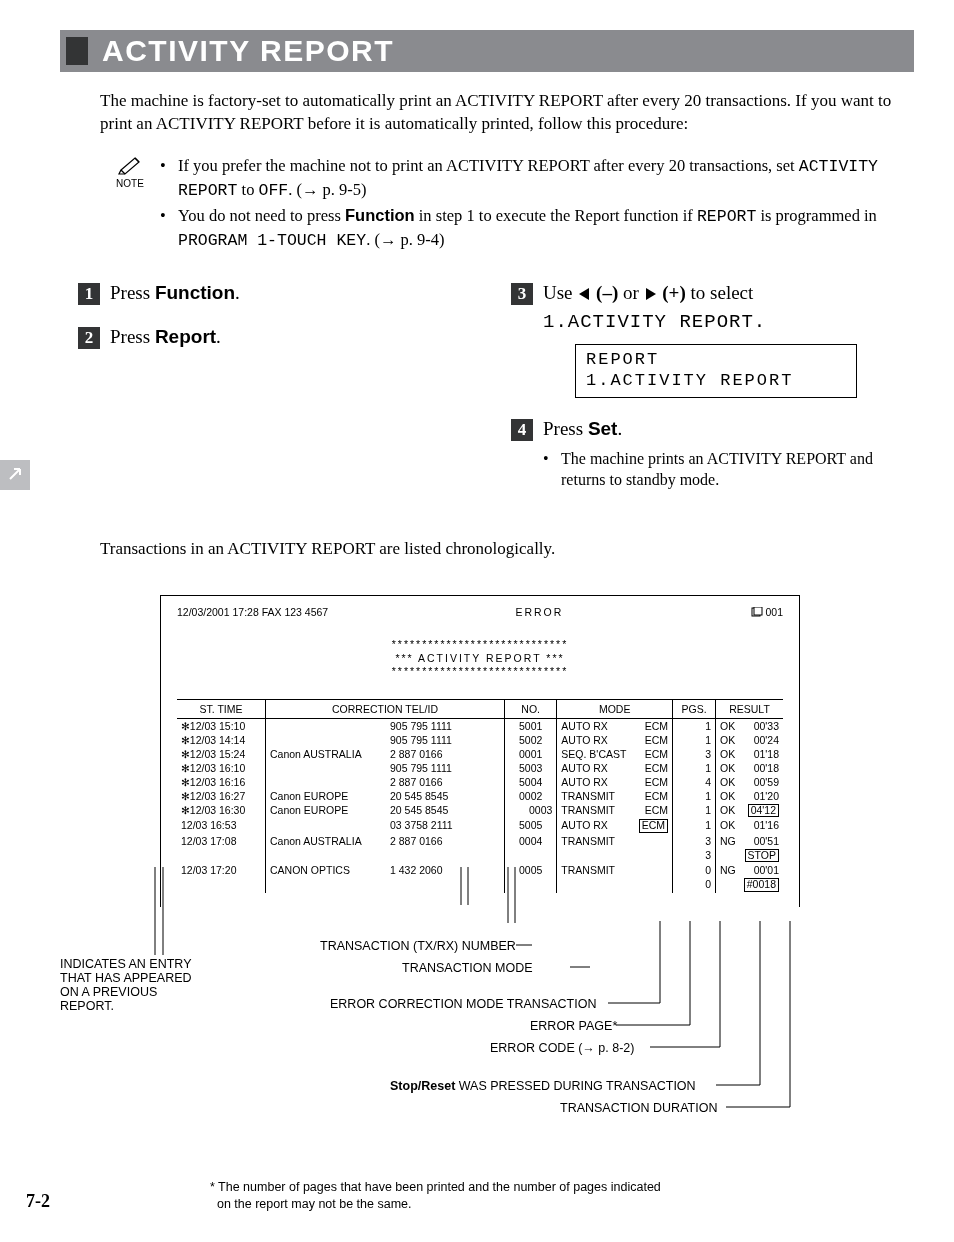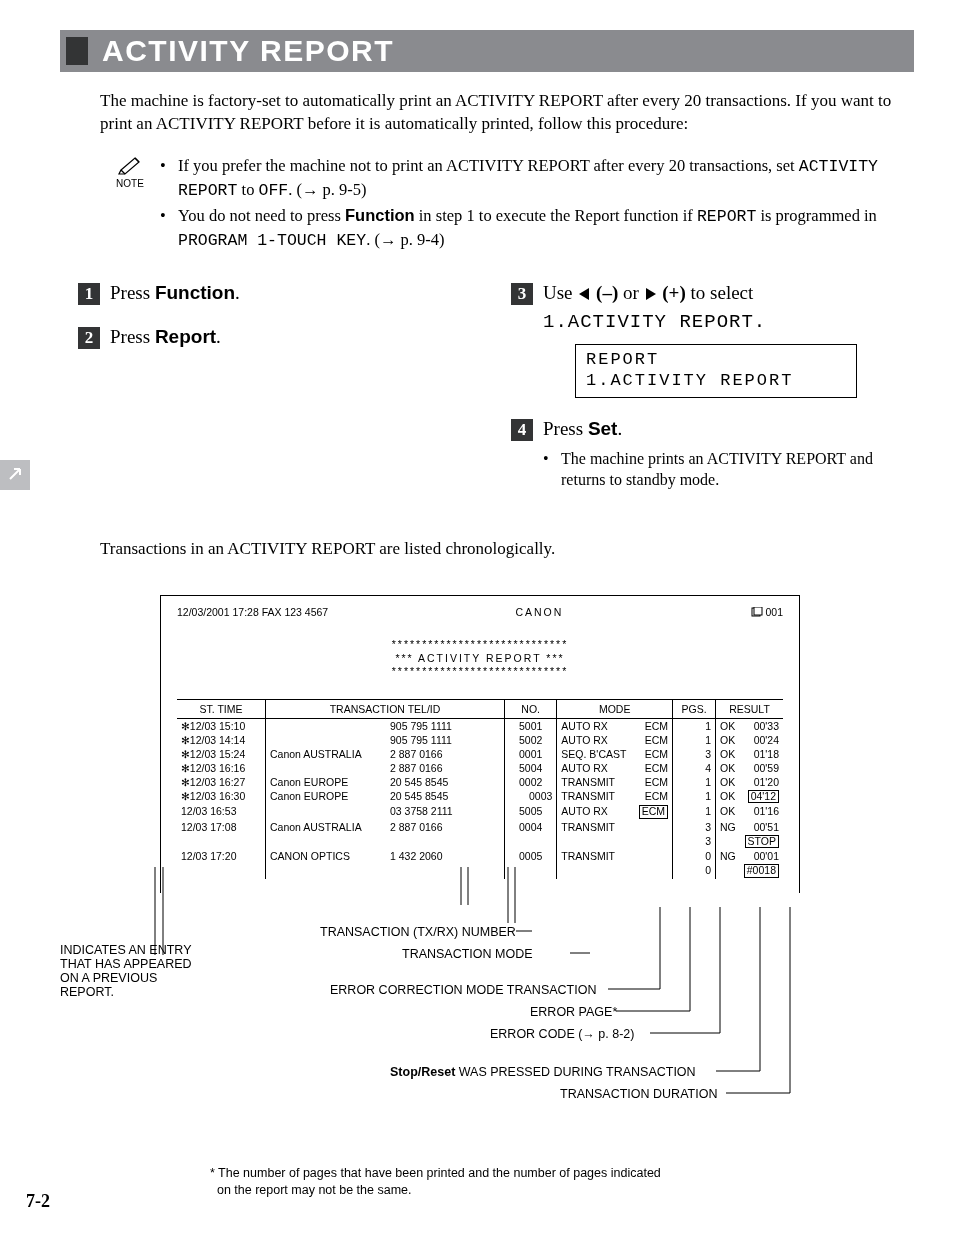--- a/index.html
+++ b/index.html
@@ -320,39 +320,39 @@
     <line x1="448" y1="272" x2="448" y2="328" stroke="#000"></line>
     <line x1="455" y1="272" x2="455" y2="328" stroke="#000"></line>
 
     <line x1="95" y1="272" x2="95" y2="360" stroke="#000"></line>
     <line x1="103" y1="272" x2="103" y2="360" stroke="#000"></line>
   </svg>
 
   <div class="report-box">
     <div class="report-header-row">
       <span>12/03/2001  17:28  FAX 123 4567</span>
-      <span style="letter-spacing:2px;">CANON</span>
+      <span style="letter-spacing:2px;">ERROR</span>
       <span>
         <svg width="12" height="10" viewBox="0 0 12 10" style="vertical-align:-1px">
             <rect x="1" y="1" width="8" height="8" fill="none" stroke="#000"></rect>
             <rect x="3" y="0" width="8" height="8" fill="#fff" stroke="#000"></rect>
           </svg>
         <span>001</span>
       </span>
     </div>
     <div class="report-title-block">
       <div>*****************************</div>
       <div>***   ACTIVITY REPORT   ***</div>
       <div>*****************************</div>
     </div>
     <table class="report-table">
       <thead>
         <tr>
           <th style="width:80px">ST. TIME</th>
-          <th style="width:230px">TRANSACTION TEL/ID</th>
+          <th style="width:230px">CORRECTION TEL/ID</th>
           <th style="width:40px">NO.</th>
           <th colspan="2" style="width:120px">MODE</th>
           <th style="width:34px">PGS.</th>
           <th colspan="2">RESULT</th>
         </tr>
       </thead>
       <tbody id="report-rows">
           <tr>
             <td style="text-align: left;">✻12/03  15:10</td>
             <td style="text-align: left;"><span style="display:inline-block;width:120px;"></span>905 795 1111</td>
@@ -375,20 +375,30 @@
           </tr>
           <tr>
             <td style="text-align: left;">✻12/03  15:24</td>
             <td style="text-align: left;"><span style="display:inline-block;width:120px;">Canon AUSTRALIA</span>2 887 0166</td>
             <td style="text-align: center;">0001</td>
             <td style="text-align: left; border-left: 1px solid rgb(0, 0, 0);">SEQ. B'CAST</td>
             <td style="text-align: right; border-left: none;">ECM</td>
             <td style="text-align: right;">3</td>
             <td style="text-align: left; border-left: 1px solid rgb(0, 0, 0);">OK</td>
             <td style="text-align: right; border-left: none;">01'18</td>
+          </tr>
+          <tr>
+            <td style="text-align: left;">✻12/03  16:10</td>
+            <td style="text-align: left;"><span style="display:inline-block;width:120px;"></span>905 795 1111</td>
+            <td style="text-align: center;">5003</td>
+            <td style="text-align: left; border-left: 1px solid rgb(0, 0, 0);">AUTO RX</td>
+            <td style="text-align: right; border-left: none;">ECM</td>
+            <td style="text-align: right;">1</td>
+            <td style="text-align: left; border-left: 1px solid rgb(0, 0, 0);">OK</td>
+            <td style="text-align: right; border-left: none;">00'18</td>
           </tr>
           <tr>
             <td style="text-align: left;">✻12/03  16:16</td>
             <td style="text-align: left;"><span style="display:inline-block;width:120px;"></span>2 887 0166</td>
             <td style="text-align: center;">5004</td>
             <td style="text-align: left; border-left: 1px solid rgb(0, 0, 0);">AUTO RX</td>
             <td style="text-align: right; border-left: none;">ECM</td>
             <td style="text-align: right;">4</td>
             <td style="text-align: left; border-left: 1px solid rgb(0, 0, 0);">OK</td>
             <td style="text-align: right; border-left: none;">00'59</td>

